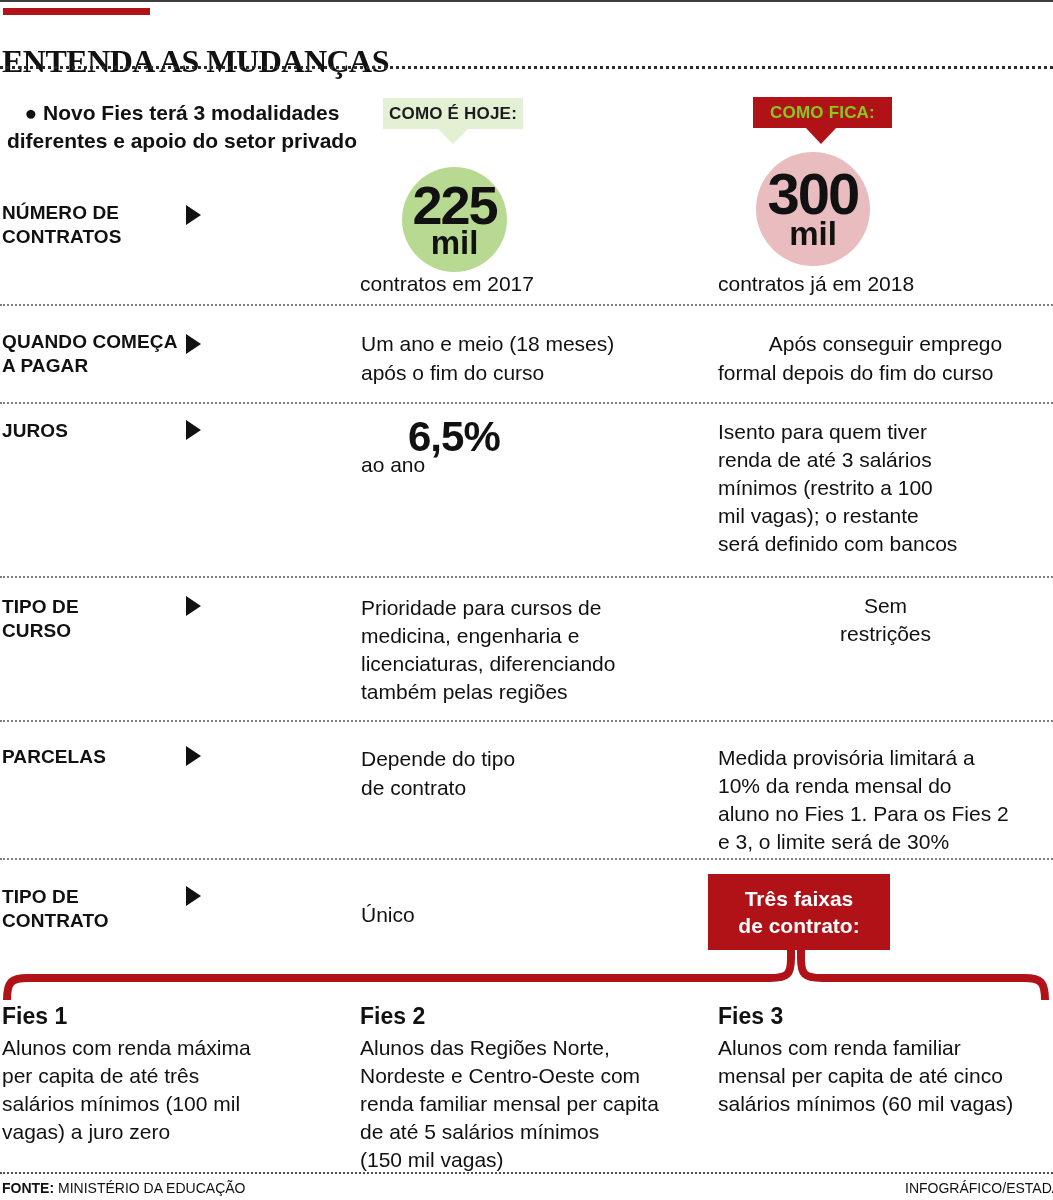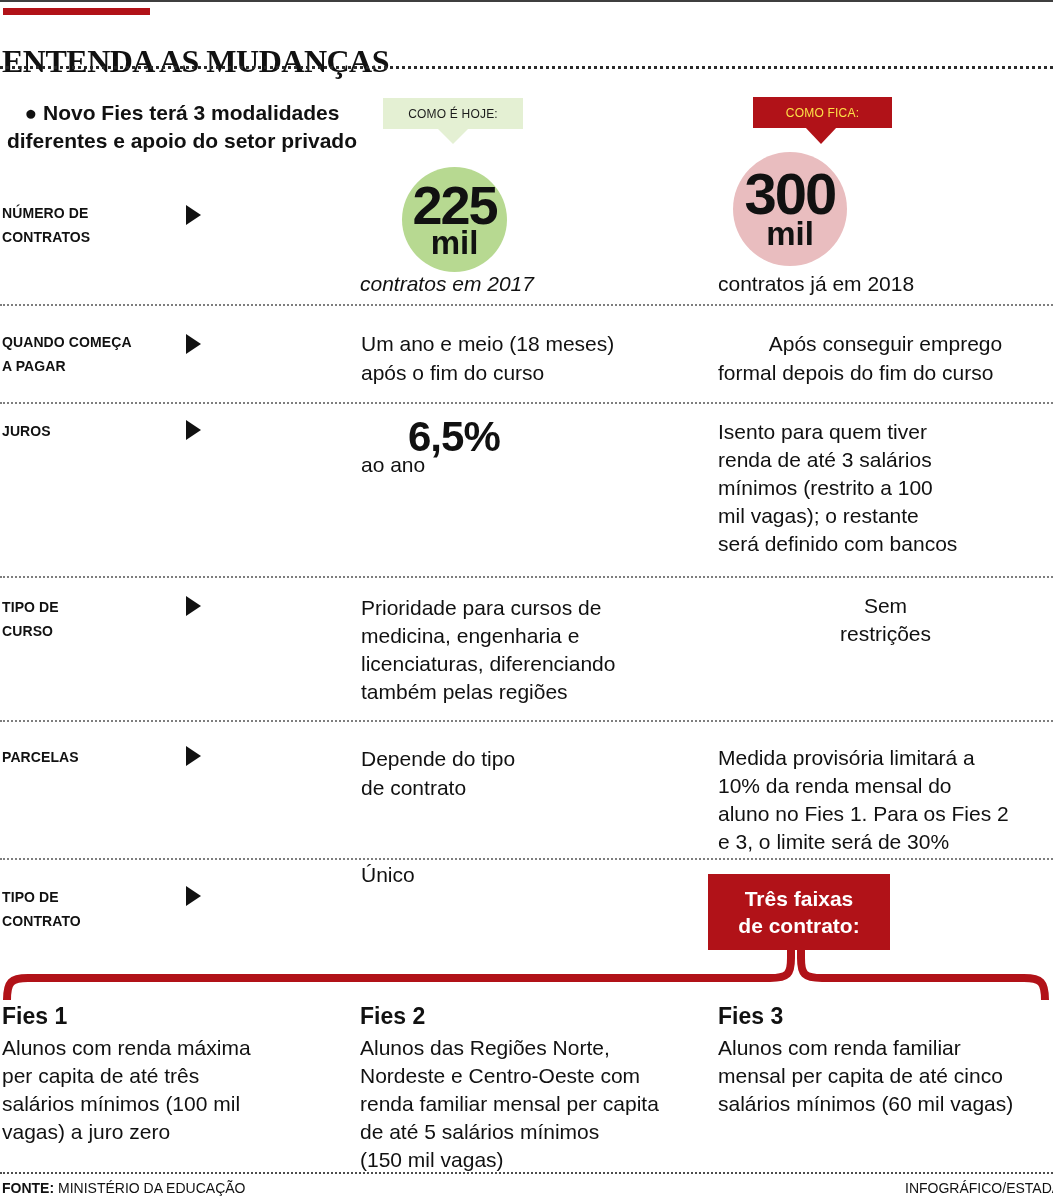--- a/index.html
+++ b/index.html
@@ -10,38 +10,38 @@
 
   .top-line{left:0;top:0;width:1053px;height:2px;background:#3f3f3f;}
   .accent-bar{left:3px;top:8px;width:147px;height:7px;background:var(--red,#b11218);}
   .page-title{left:2px;top:22px;font-family:"Liberation Serif","DejaVu Serif",serif;
               font-weight:bold;font-size:32px;letter-spacing:-0.5px;}
   .title-divider{left:0;top:66px;width:1053px;height:0;border-top:3px dotted #2b2b2b;}
 
   .intro-text{left:2px;top:99px;width:360px;font-size:21px;font-weight:bold;line-height:28px;text-align:center;}
 
   .badge{height:31px;display:flex;align-items:center;justify-content:center;
-         font-size:12px;font-weight:normal;letter-spacing:0.2px;text-align:center;}
+         font-size:17px;font-weight:bold;letter-spacing:0.2px;text-align:center;}
   .badge-today{left:383px;top:98px;width:140px;background:var(--green-badge,#e4f0d3);color:#1c1c1c;}
-  .badge-new{left:753px;top:97px;width:139px;background:var(--red,#b11218);color:#fde047;}
+  .badge-new{left:753px;top:97px;width:139px;background:var(--red,#b11218);color:#84cc16;}
   .pointer{width:0;height:0;border-left:16px solid transparent;border-right:16px solid transparent;}
   .pointer-today{left:437px;top:128px;border-top:16px solid var(--green-badge,#e4f0d3);}
   .pointer-new{left:805px;top:127px;border-top:17px solid var(--red,#b11218);}
 
   .circle{border-radius:50%;display:flex;flex-direction:column;align-items:center;justify-content:center;}
   .circle-today{left:402px;top:167px;width:105px;height:105px;background:var(--green-circle,#b7d991);}
-  .circle-new{left:733px;top:152px;width:114px;height:114px;background:var(--pink-circle,#e9bdbf);text-align:right;}
+  .circle-new{left:756px;top:152px;width:114px;height:114px;background:var(--pink-circle,#e9bdbf);text-align:right;}
   .circle-value{font-weight:bold;font-size:54px;line-height:46px;letter-spacing:-2px;}
   .circle-new .circle-value{font-size:58px;line-height:50px;}
   .circle-unit{font-weight:bold;font-size:33px;line-height:30px;}
   .caption{font-size:21px;}
-  .caption-today{left:360px;top:272px;font-style:italic;}
+  .caption-today{left:360px;top:272px;}
   .caption-new{left:718px;top:272px;}
 
-  .row-label{left:2px;font-size:14px;font-weight:bold;line-height:24px;letter-spacing:0.1px;}
+  .row-label{left:2px;font-size:19px;font-weight:bold;line-height:24px;letter-spacing:0.1px;}
   .arrow-icon{width:0;height:0;border-top:10px solid transparent;border-bottom:10px solid transparent;
               border-left:15px solid #111;left:186px;}
   .divider{left:0;width:1053px;height:0;border-top:2px dotted #7e7e7e;}
 
   .body-text{font-size:21px;line-height:29px;}
   .col-mid{left:361px;width:340px;}
   .col-new{left:718px;width:335px;}
   .bold{font-weight:normal;text-align:center;}
 
   .juros-value{left:361px;top:413px;font-size:42px;font-weight:bold;letter-spacing:-1px;margin-left:47px;}
@@ -137,21 +137,21 @@
 de contrato</div>
   <div class="abs body-text col-new pre" style="top:744px;line-height:28px"><span>Medida provisória limitará a
 </span><span class="bold">10%</span><span> da renda mensal do
 aluno no Fies 1. Para os Fies 2
 e 3, o limite será de </span><span class="bold">30%</span></div>
   <div class="abs divider" style="top:858px"></div>
 
   <div class="abs row-label pre" style="top:885px">TIPO DE
 CONTRATO</div>
   <div class="abs arrow-icon" style="top:886px"></div>
-  <div class="abs body-text col-mid" style="top:860px">Único</div>
+  <div class="abs body-text col-mid" style="top:900px">Único</div>
   <div class="abs bands-box pre">Três faixas
 de contrato:</div>
 
   <svg class="abs bracket" width="1053" height="58" viewBox="0 0 1053 58">
     <path d="M 7 56 C 7 38 11 34 28 34 L 770 34 C 788 34 791 30 791 14 L 791 5
              M 801 5 L 801 14 C 801 30 804 34 822 34 L 1024 34 C 1041 34 1045 38 1045 56" fill="none" stroke="#b11218" stroke-width="8"></path>
   </svg>
 
   <div class="abs fies-title fies-col1">Fies 1</div>
   <div class="abs fies-text fies-col1 pre">Alunos com renda máxima

